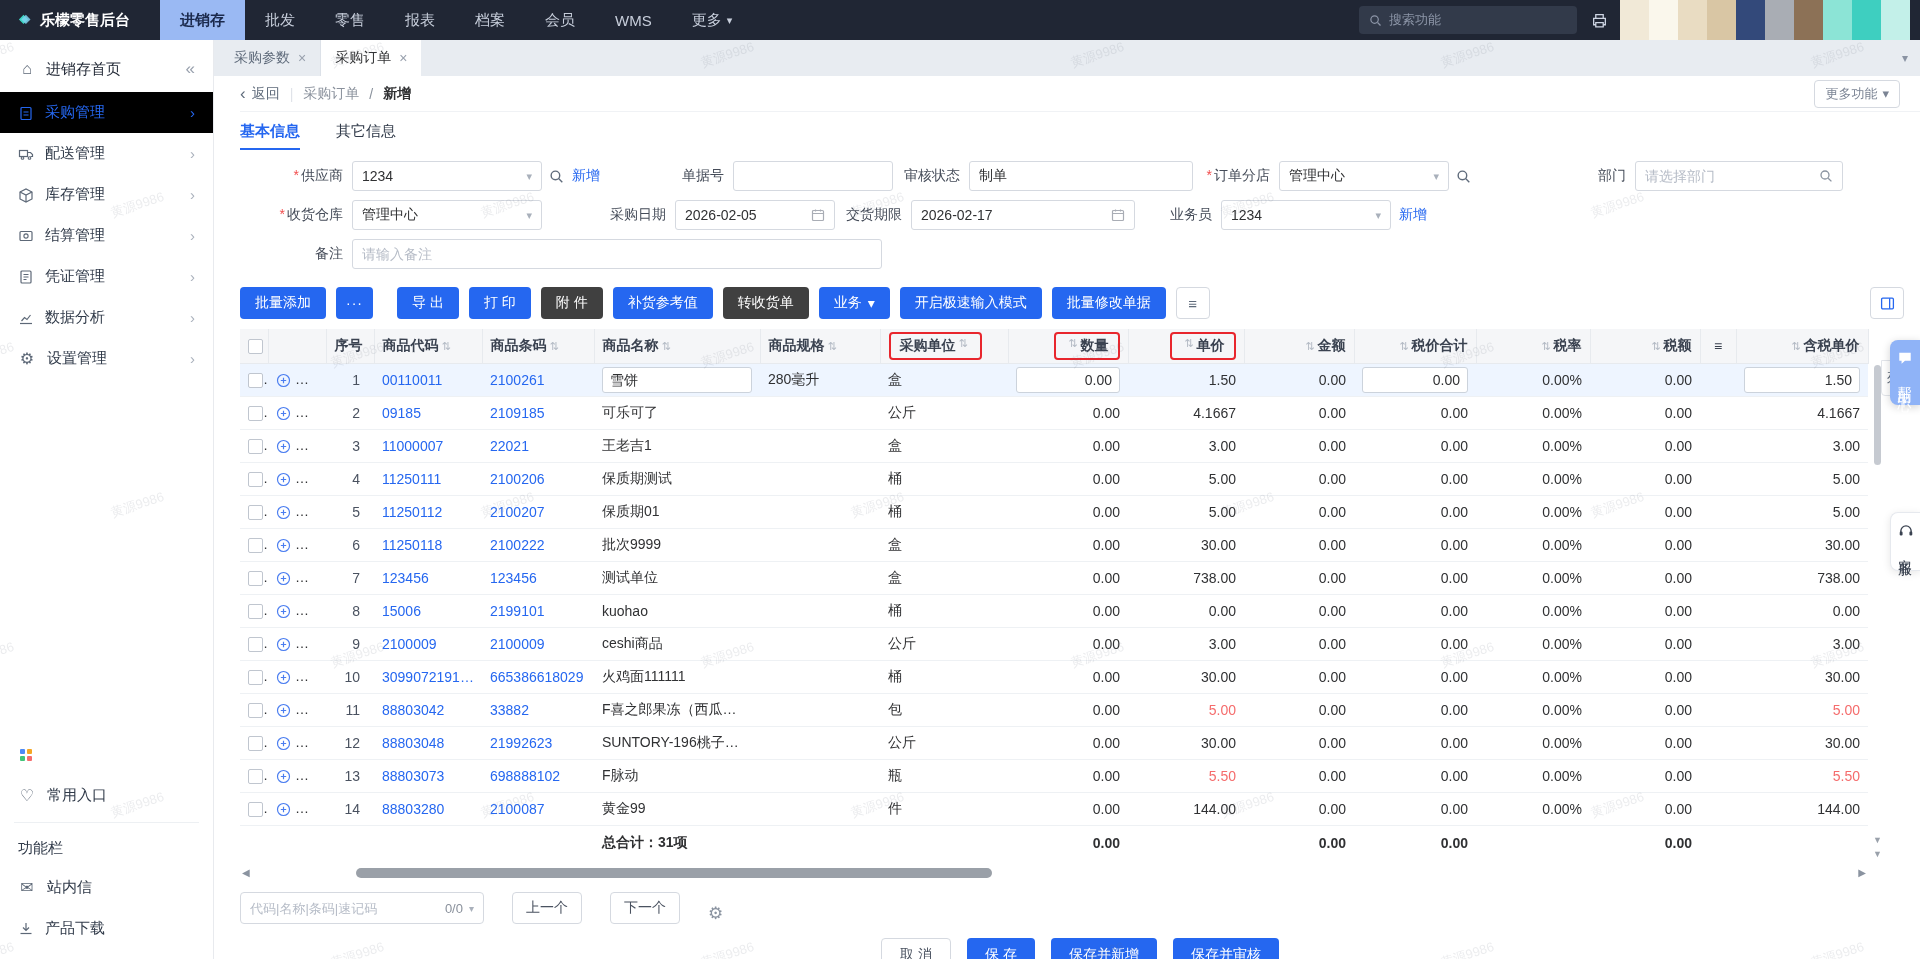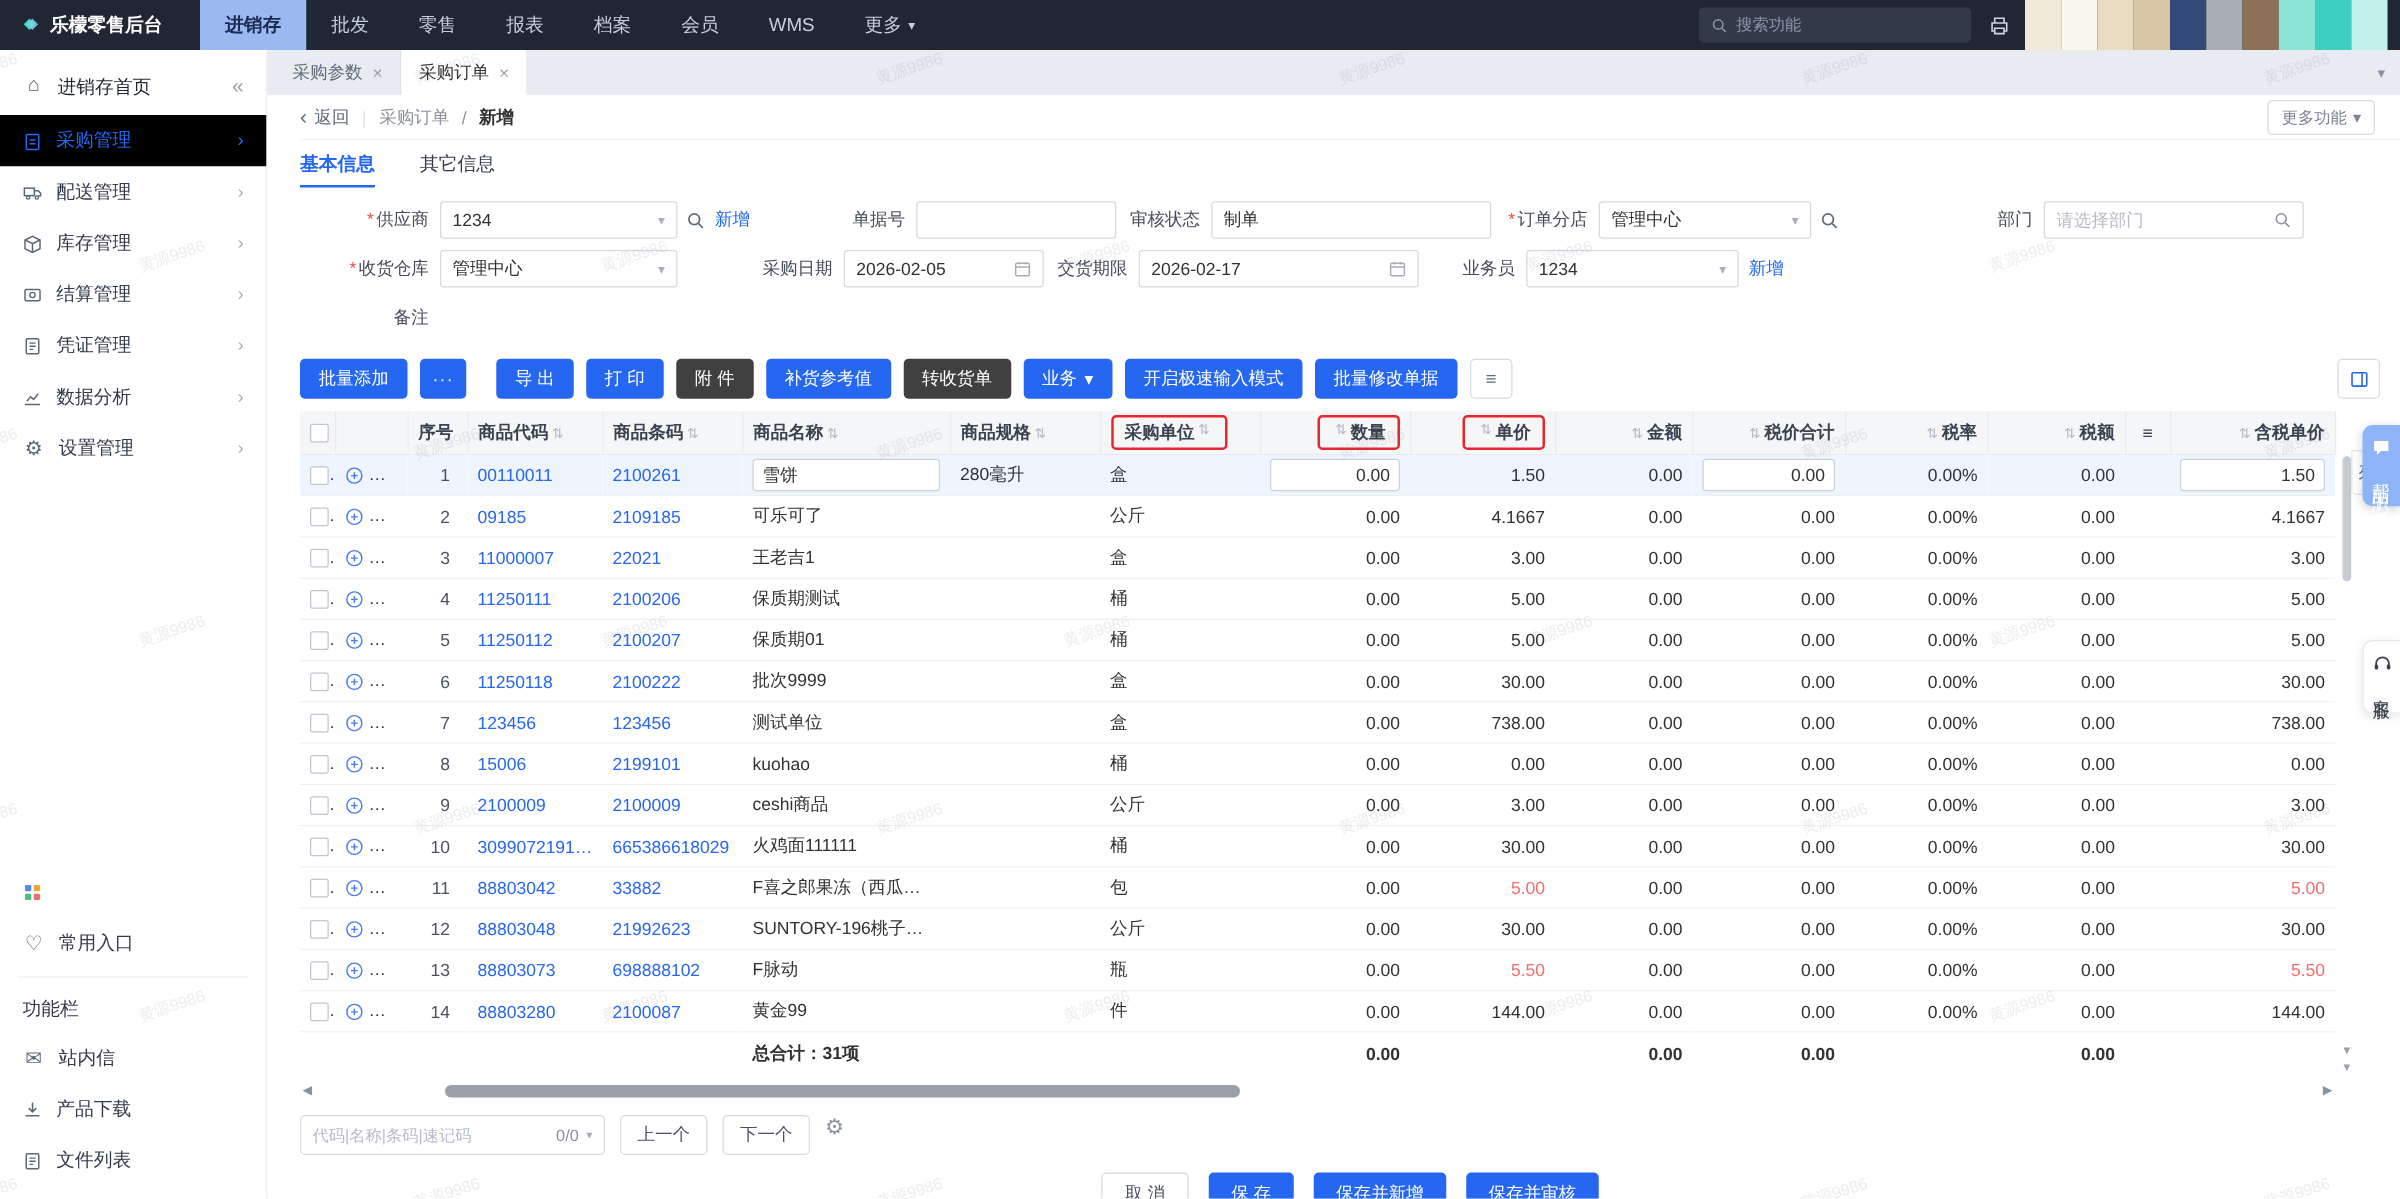--- a/index.html
+++ b/index.html
@@ -114,21 +114,21 @@
 .va1{bottom:16px}.va2{bottom:2px}
 .hscroll{position:relative;width:1628px;height:14px;margin-top:5px}
 .harrow{position:absolute;top:0;font-size:10px;color:#8a93a0;line-height:14px;cursor:pointer}
 .harrow.left{left:2px}.harrow.right{right:2px}
 .hthumb{position:absolute;left:116px;width:636px;top:2px;height:10px;background:#9aa0a8;border-radius:5px;cursor:pointer}
 
 
 .coltab{position:absolute;right:14px;top:284px;width:25px;padding:8px 0;border:1px solid #e2e5ea;background:#fff;color:#5f6b7b;font-size:13px;text-align:center;border-radius:0 0 4px 4px;cursor:pointer}
 
 
-.qrow{display:flex;align-items:flex-start;gap:12px;margin:12px 0 0}
+.qrow{display:flex;align-items:flex-end;gap:28px;margin:12px 0 0}
 .qsearch{width:244px;height:32px;border:1px solid #d5d9e0;border-radius:4px;display:flex;align-items:center;padding:0 9px;gap:6px;font-size:13px;background:#fff}
 .qcount{color:#8a919c}
 .qcaret{color:#a9b0bb;font-size:10px;cursor:pointer}
 .chip{height:32px;border:1px solid #d5d9e0;border-radius:4px;background:#fff;padding:0 13px;font-size:14px;color:#4a5260;cursor:pointer;font-family:inherit}
 .qgear{color:#8a93a0;font-size:17px;cursor:pointer}
 .actionbar{display:flex;justify-content:center;gap:16px;margin-top:14px}
 .abtn{height:34px;border-radius:4px;font-size:14px;padding:0 18px;cursor:pointer;font-family:inherit;white-space:nowrap}
 .abtn.ghost{background:#fff;border:1px solid #d5d9e0;color:#4a5260}
 .abtn.primary{background:#2567f0;border:none;color:#fff}
 
@@ -288,27 +288,20 @@
     </div>
 
     <div class="side-item">
       <svg width="16" height="16" viewBox="0 0 16 16">
         <path d="M8 2v7M5 6.5L8 9.5l3-3" stroke="#5d6877" fill="none" stroke-width="1.2"></path>
         <path d="M2.5 12.5h11" stroke="#5d6877" stroke-width="1.2"></path>
       </svg>
       <span>产品下载</span>
     </div>
 
-    <div class="side-item">
-      <svg width="16" height="16" viewBox="0 0 16 16">
-        <rect x="3" y="2" width="10" height="12" rx="1" stroke="#5d6877" fill="none" stroke-width="1.2"></rect>
-        <path d="M5.5 5.5h5M5.5 8h5M5.5 10.5h3" stroke="#5d6877" stroke-width="1.1"></path>
-      </svg>
-      <span>文件列表</span>
-    </div>
   </aside>
 
   <main class="main">
     <div class="tabbar">
       <div class="wtab">
         <span>采购参数</span>
         <span class="x">×</span>
       </div>
       <div class="wtab active">
         <span>采购订单</span>
@@ -416,20 +409,23 @@
           <label class="flabel lwD">业务员</label>
           <div class="fselect wD">
             <span class="fval">1234</span>
             <span class="fcaret">▾</span>
           </div>
           <a class="flink">新增</a>
         </div>
 
         <div class="frow">
           <label class="flabel lwA">备注</label>
+          <div class="finput wR">
+            <input class="rawin" placeholder="请输入备注" style="">
+          </div>
         </div>
       </div>
 
       <div class="toolbar">
         <button class="btn primary">批量添加</button>
         <button class="btn primary dots">···</button>
         <button class="btn primary gap">导 出</button>
         <button class="btn primary">打 印</button>
         <button class="btn disabled">附 件</button>
         <button class="btn primary">补货参考值</button>

